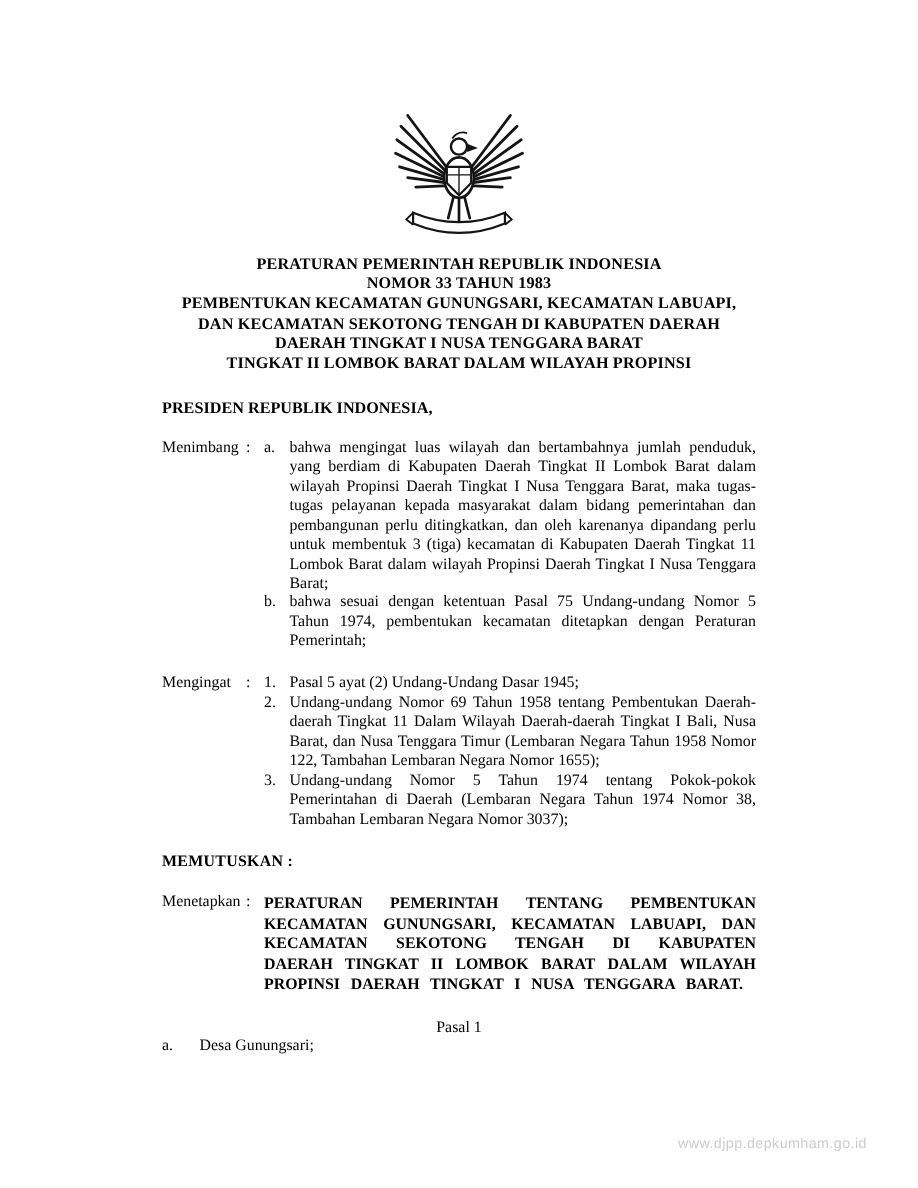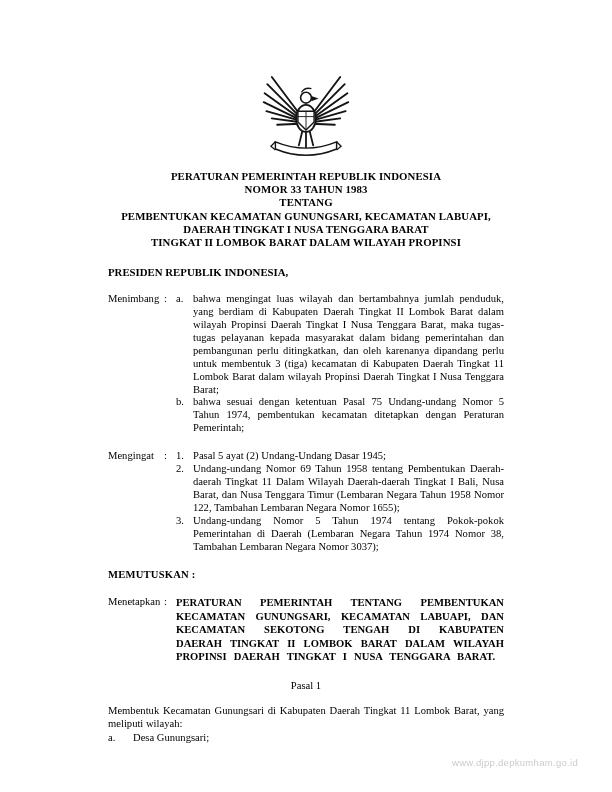--- a/index.html
+++ b/index.html
@@ -125,22 +125,22 @@
       <path d="M45 29 q4 -6 11 -4" fill="none" stroke="#141414" stroke-width="1.4"></path>
 
       <path d="M41 50 h18 v12 l-9 9 -9 -9 z" fill="#ffffff" stroke="#141414" stroke-width="1.6"></path>
       <path d="M50 50 v21 M41 56 h18" fill="none" stroke="#141414" stroke-width="1"></path>
     </svg>
   </div>
 
   <div class="title-block">
     <div>PERATURAN PEMERINTAH REPUBLIK INDONESIA</div>
     <div>NOMOR 33 TAHUN 1983</div>
-    <div>TENTANG</div>
     <div>PEMBENTUKAN KECAMATAN GUNUNGSARI, KECAMATAN LABUAPI,</div>
+    <div>DAN KECAMATAN SEKOTONG TENGAH DI KABUPATEN DAERAH</div>
     <div>DAERAH TINGKAT I NUSA TENGGARA BARAT</div>
     <div>TINGKAT II LOMBOK BARAT DALAM WILAYAH PROPINSI</div>
   </div>
 
   <div class="issuer">PRESIDEN REPUBLIK INDONESIA,</div>
 
   <div class="clause">
     <div class="c-label">Menimbang</div>
     <div class="c-colon">:</div>
     <div class="c-body">
@@ -177,21 +177,20 @@
   <div class="memutuskan">MEMUTUSKAN :</div>
 
   <div class="clause menetapkan">
     <div class="c-label">Menetapkan</div>
     <div class="c-colon">:</div>
     <div class="c-body">PERATURAN PEMERINTAH TENTANG PEMBENTUKAN KECAMATAN GUNUNGSARI, KECAMATAN LABUAPI, DAN KECAMATAN SEKOTONG TENGAH DI KABUPATEN DAERAH TINGKAT II LOMBOK BARAT DALAM WILAYAH PROPINSI DAERAH TINGKAT I NUSA TENGGARA BARAT.</div>
   </div>
 
   <div class="pasal-heading">Pasal 1</div>
 
-  <div class="para">Membentuk Kecamatan Gunungsari di Kabupaten Daerah Tingkat 11 Lombok Barat, yang meliputi wilayah:</div>
 
   <div class="list-a">
     <div class="marker">a.</div>
     <div class="txt">Desa Gunungsari;</div>
   </div>
 
   <div class="watermark">www.djpp.depkumham.go.id</div>
 
 </div>
 

